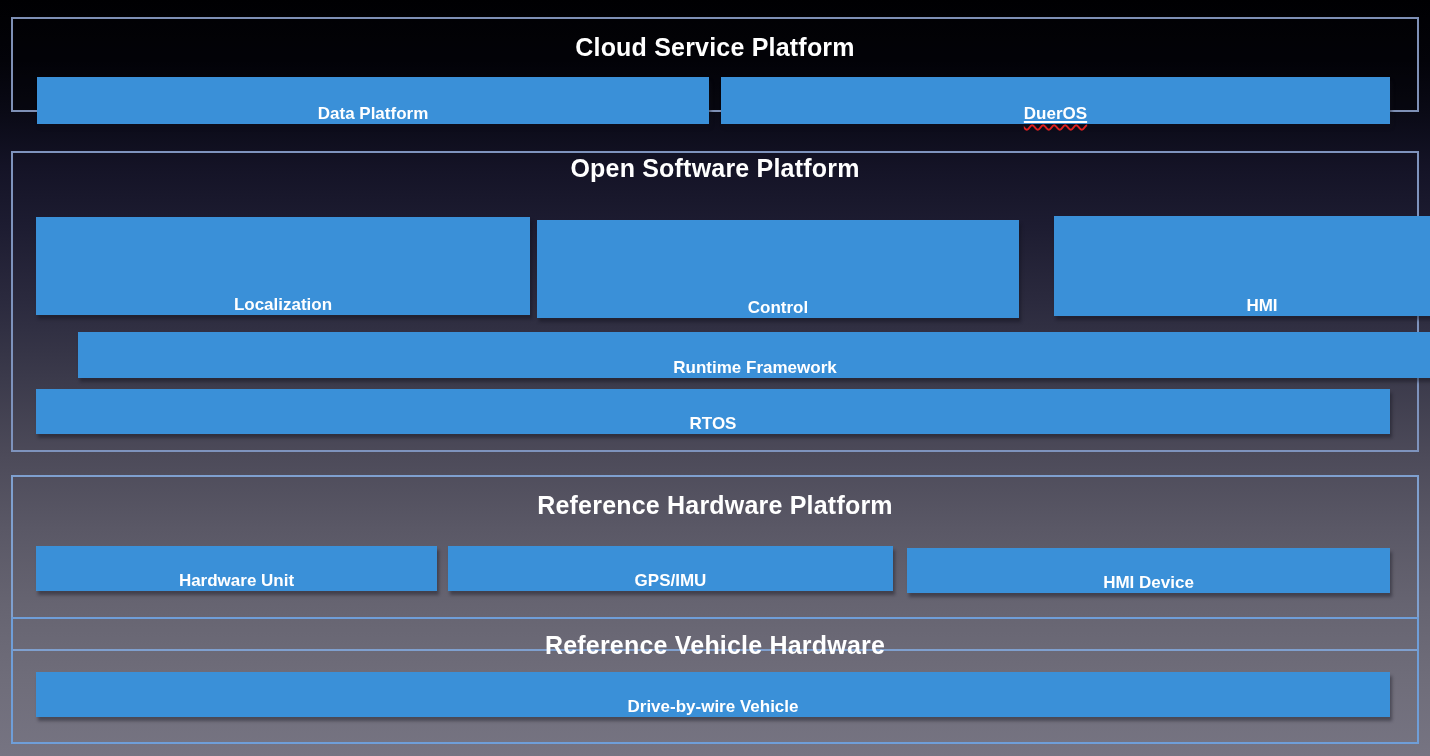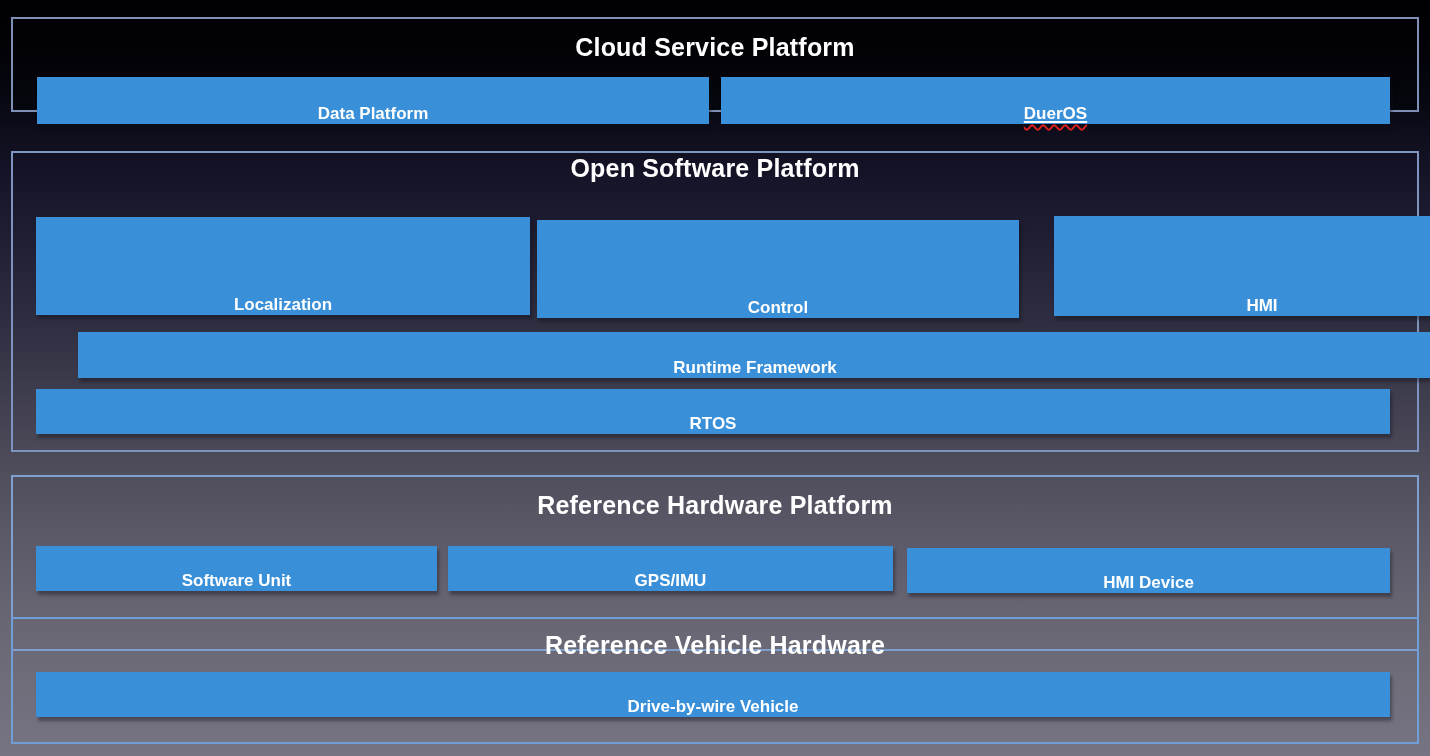--- a/index.html
+++ b/index.html
@@ -126,21 +126,21 @@
       <span>Runtime Framework</span>
     </div>
     <div class="bluebox box-rtos">
       <span>RTOS</span>
     </div>
   </div>
 
   <div class="layer layer-hardware">
     <div class="layer-title">Reference Hardware Platform</div>
     <div class="bluebox box-computing-unit">
-      <span>Software Unit</span>
+      <span>Hardware Unit</span>
     </div>
     <div class="bluebox box-gps-imu">
       <span>GPS/IMU</span>
     </div>
     <div class="bluebox box-hmi-device">
       <span>HMI Device</span>
     </div>
   </div>
 
   <div class="layer layer-vehicle">

